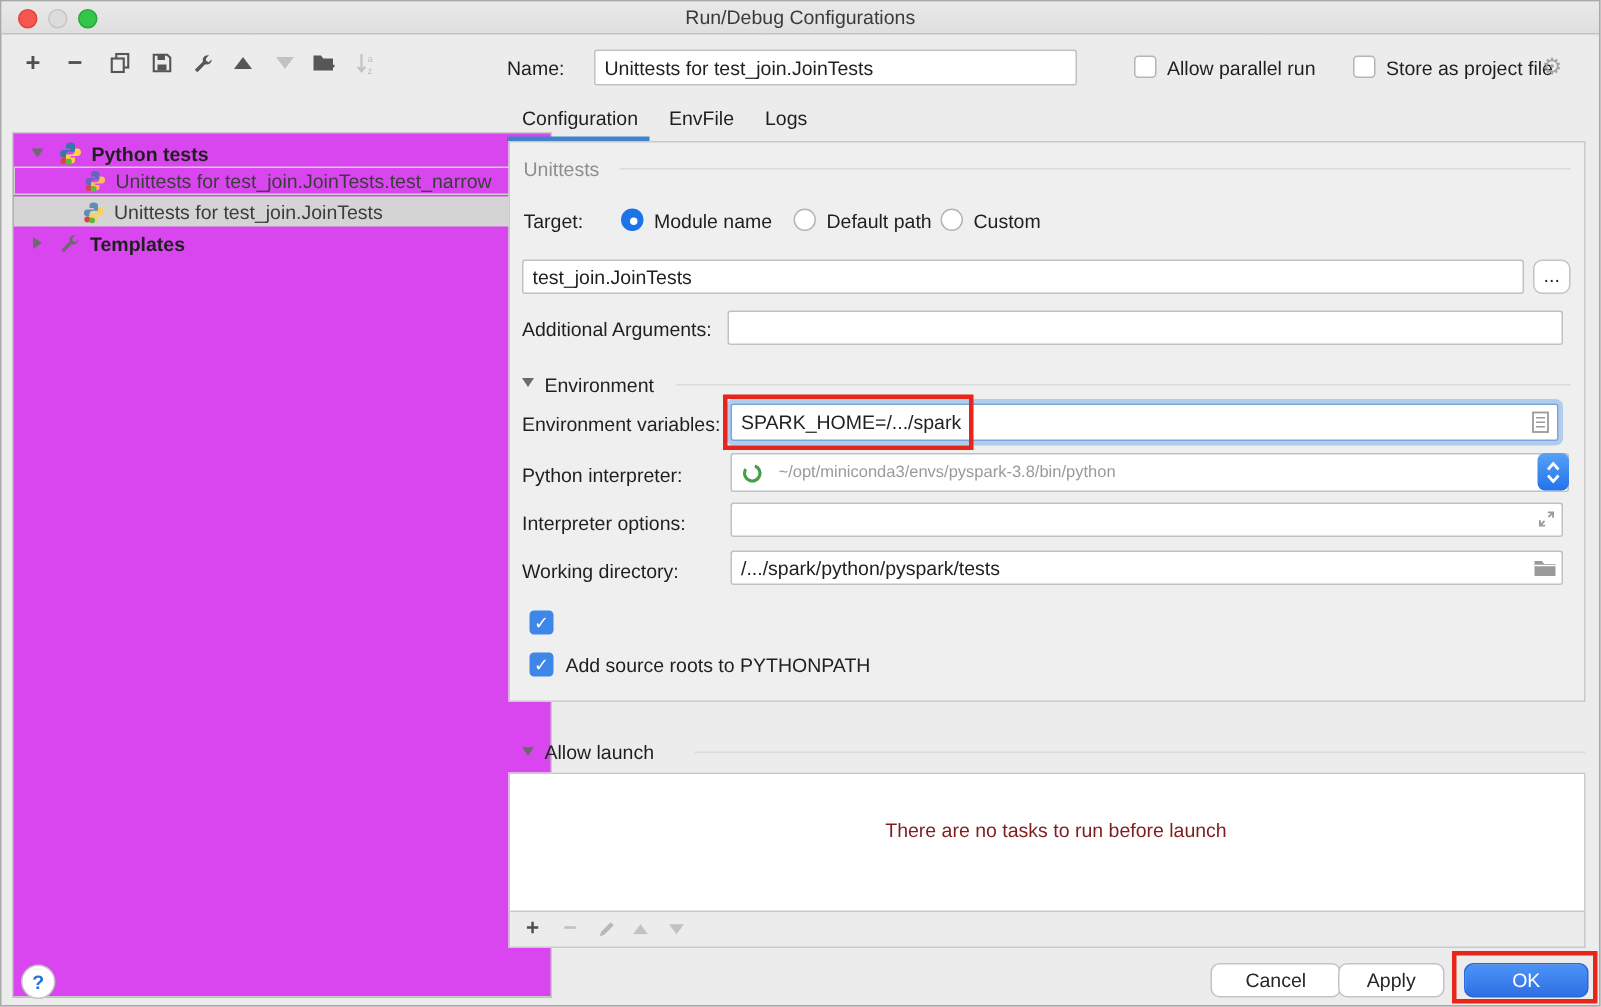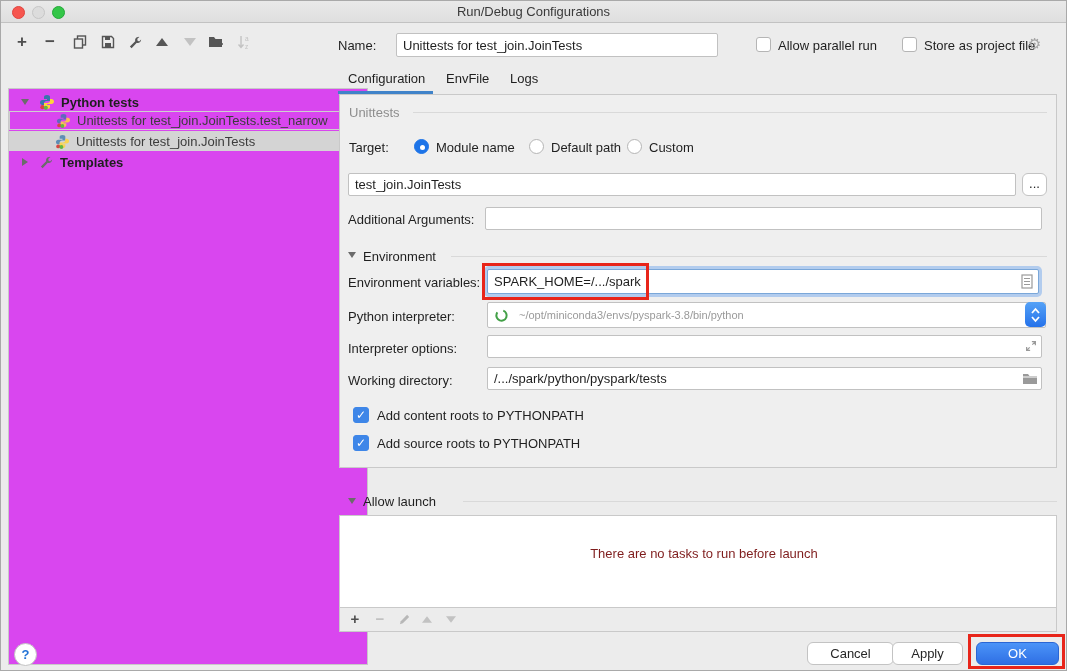--- a/index.html
+++ b/index.html
@@ -231,21 +231,20 @@
   <span class="lbl" style="left:347px; top:372px;">Working directory:</span>
   <input type="text" style="left: 486px; top: 366px; width: 555px; height: 23px;" value="/.../spark/python/pyspark/tests">
   <span class="icon-in-field" style="left:1021px; top:371px;">
     <svg width="16" height="13" viewBox="0 0 16 13">
         <path d="M1 2h5l1.5 2H15v8H1z" fill="#9a9a9a"></path>
         <path d="M1 5h14" stroke="#fff" stroke-width="1"></path>
       </svg>
   </span>
 
   <div class="checkbox checked" style="left:352px; top:406px; width:16px; height:16px;">✓</div>
-  <span class="lbl" style="left:376px; top:407px;">Add content roots to PYTHONPATH</span>
   <div class="checkbox checked" style="left:352px; top:434px; width:16px; height:16px;">✓</div>
   <span class="lbl" style="left:376px; top:435px;">Add source roots to PYTHONPATH</span>
 
   <span style="position:absolute; left:347px; top:497px;" class="tri-down"></span>
   <span class="lbl" style="left:362px; top:493px;">Allow launch</span>
   <div class="hr" style="left:462px; top:500px; width:594px;"></div>
 
   <div class="field" style="left:338px; top:514px; width:718px; height:93px; border-color:#c9c9c9; border-radius:0;">
     <div class="empty-msg" style="top:30px;">There are no tasks to run before launch</div>
   </div>

